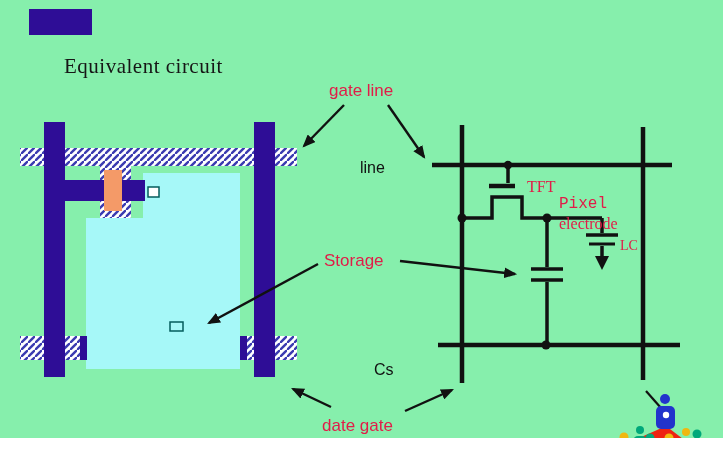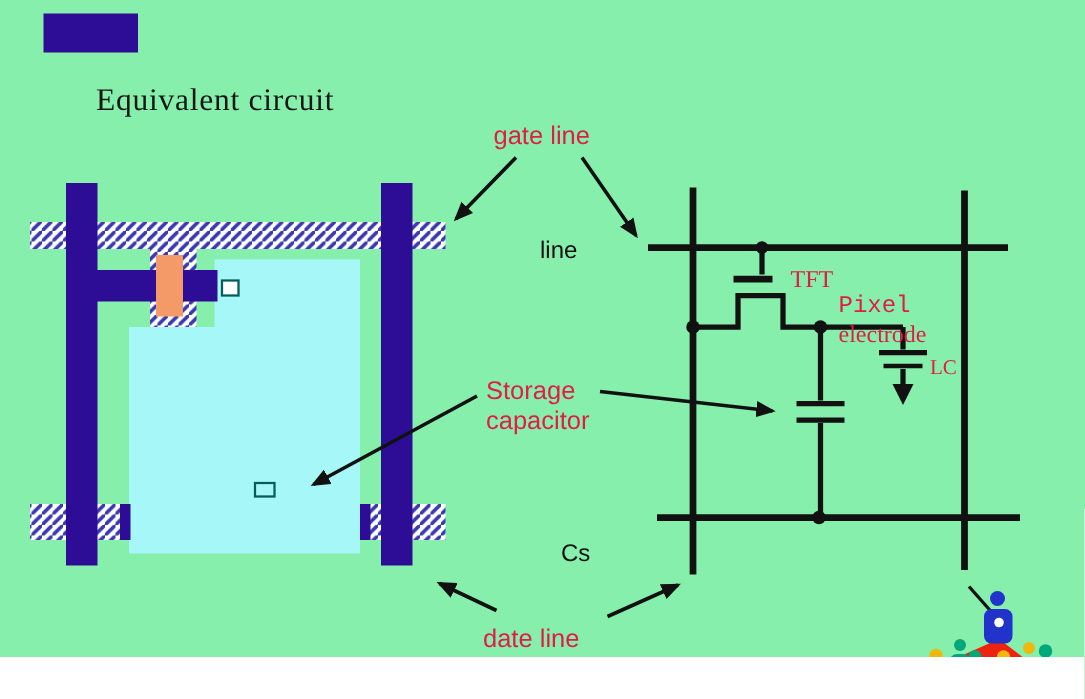--- a/index.html
+++ b/index.html
@@ -132,22 +132,21 @@
   </svg>
 
   <div class="lbl red" id="lbl-gate-line">gate line</div>
   <div class="lbl" id="lbl-gate">line</div>
   <div class="lbl red serif" id="lbl-tft">TFT</div>
   <div class="lbl red serif" id="lbl-pixel">Pixel</div>
   <div class="lbl red serif" id="lbl-electrode">electrode</div>
   <div class="lbl red serif" id="lbl-lc">LC</div>
   <div class="lbl red" id="lbl-storage">
     <div>Storage</div>
-    <div>capacitor</div>
   </div>
   <div class="lbl" id="lbl-cs">Cs</div>
-  <div class="lbl red" id="lbl-date-line">date line</div>
+  <div class="lbl red" id="lbl-date-line">date gate</div>
 
   <div id="footer-halo">
     <div id="footer-line"></div>
   </div>
 
 </div>
 
 </body></html>

